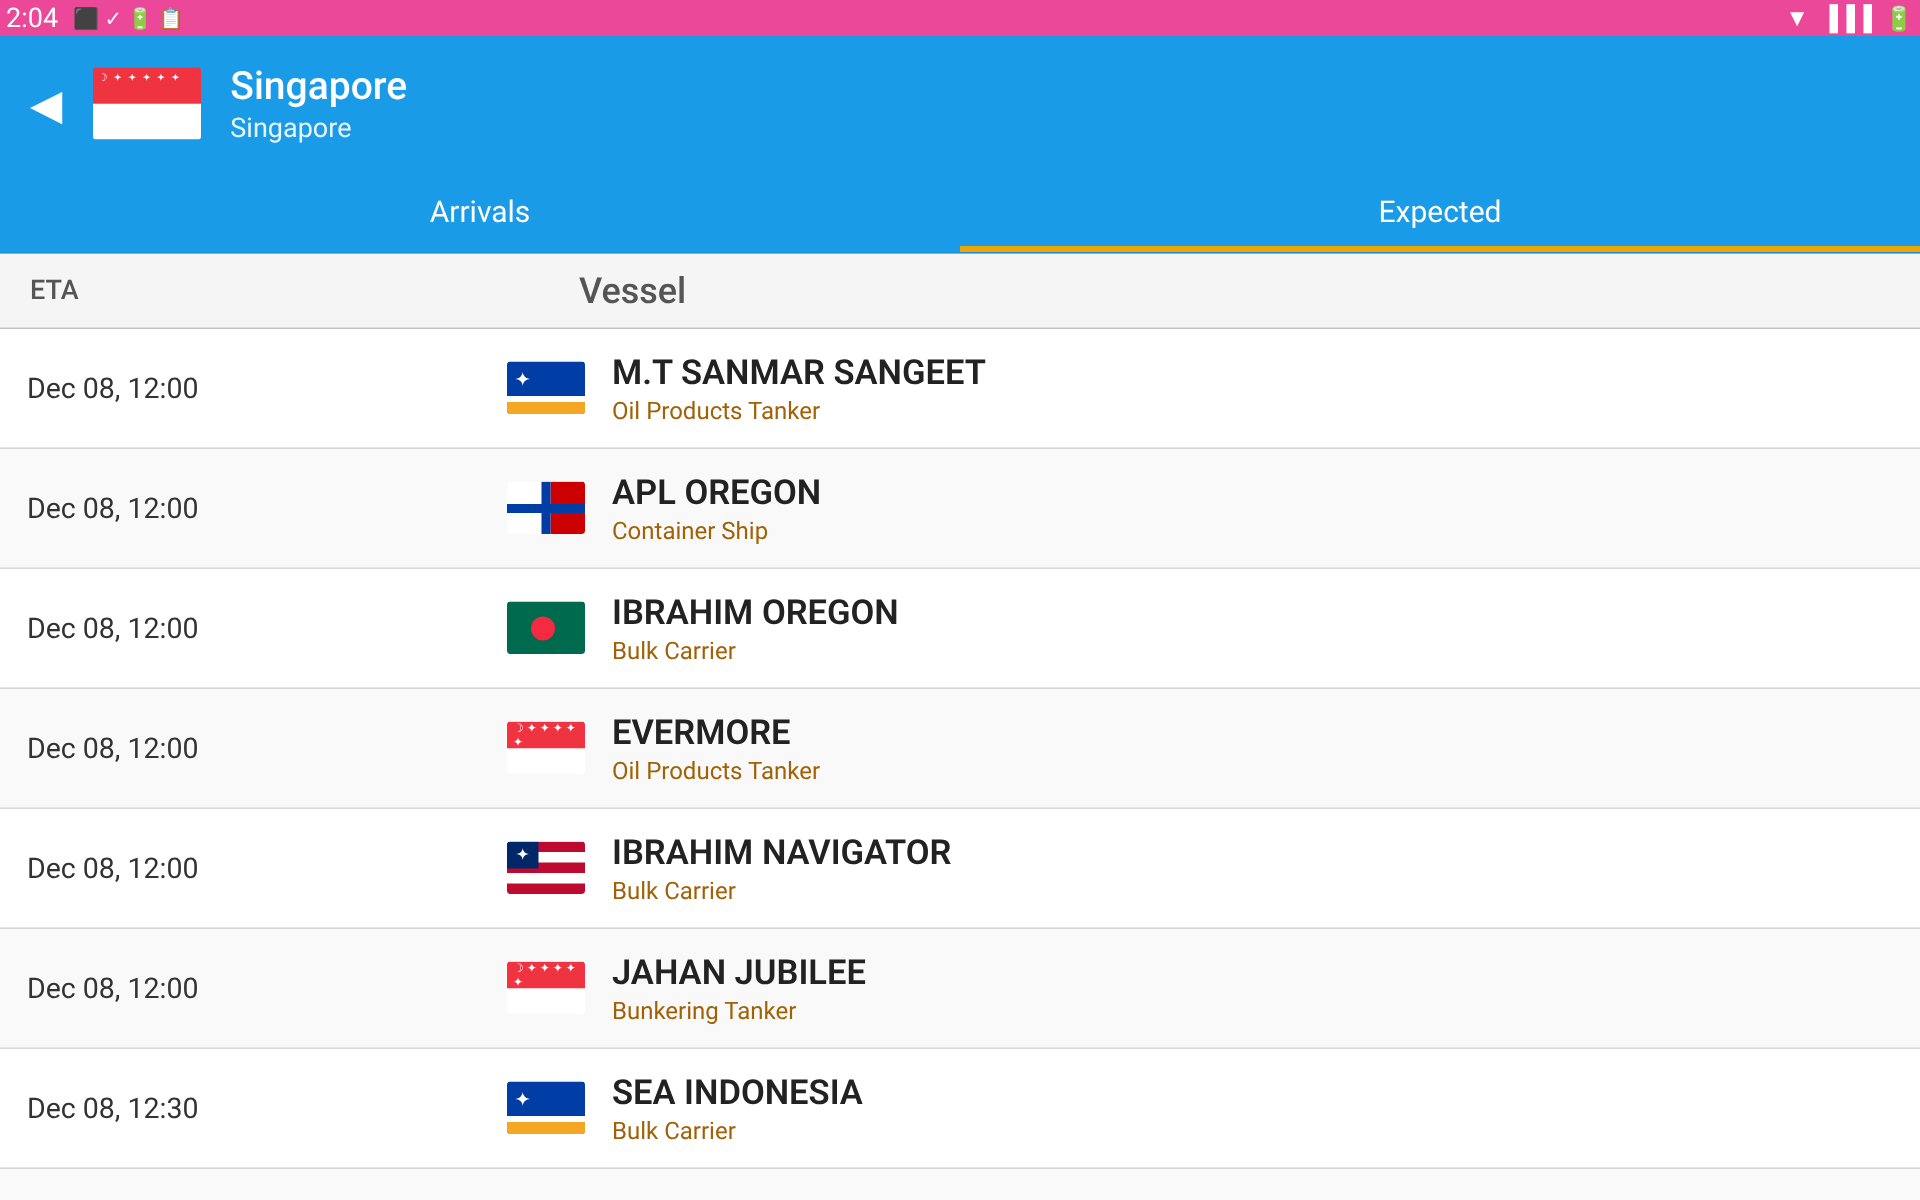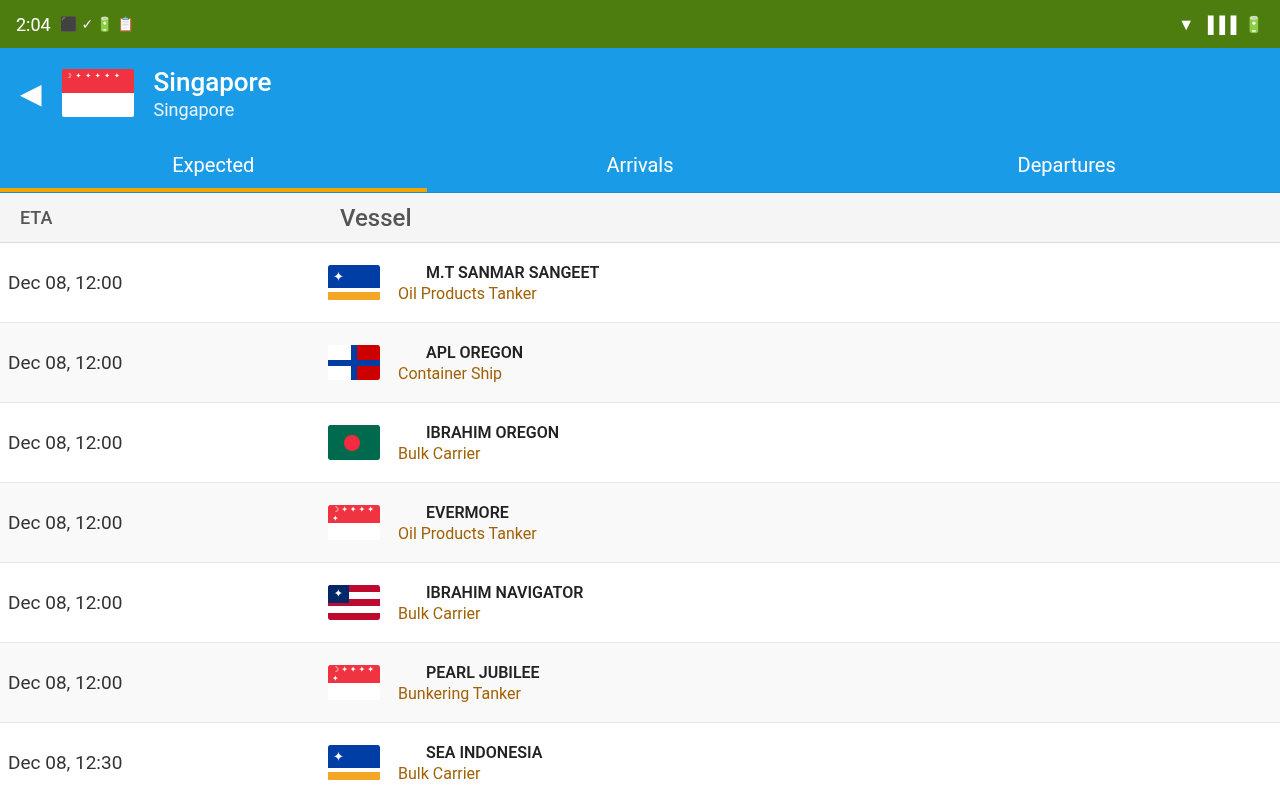--- a/index.html
+++ b/index.html
@@ -1,25 +1,25 @@
 <!DOCTYPE html>
 <html><head>
   <meta charset="utf-8">
   <style>
     * { margin: 0; padding: 0; box-sizing: border-box; }
     body { width: 1280px; height: 800px; font-family: 'Roboto', Arial, sans-serif; background: #000; overflow: hidden; }
 
     
     .status-bar {
-      background: #4d7c0f;
-      height: 48px;
+      background: #ec4899;
+      height: 24px;
       display: flex;
       align-items: center;
       justify-content: space-between;
-      padding: 0 16px;
+      padding: 0 4px;
       color: #fff;
       font-size: 18px;
     }
     .status-left { display: flex; align-items: center; gap: 10px; }
     .status-right { display: flex; align-items: center; gap: 8px; }
 
     
     .header {
       background: #1a9be8;
       height: 90px;
@@ -83,40 +83,41 @@
     }
 
     
     .table-header {
       background: #f5f5f5;
       display: flex;
       align-items: center;
       height: 50px;
       border-bottom: 1px solid #ddd;
       padding: 0 20px;
+      gap: 46px;
     }
     .col-eta { width: 320px; font-size: 18px; color: #555; font-weight: 500; }
     .col-vessel { flex: 1; font-size: 24px; color: #555; font-weight: 500; }
 
     
     .vessel-list { overflow: hidden; }
     .vessel-row {
       display: flex;
       align-items: center;
       height: 80px;
-      padding: 0 8px;
+      padding: 0 18px;
       border-bottom: 1px solid #e8e8e8;
       cursor: pointer;
     }
     .vessel-row:nth-child(even) { background: #f9f9f9; }
     .vessel-row:nth-child(odd) { background: #fff; }
     .eta-cell { width: 320px; font-size: 19px; color: #333; }
     .vessel-cell { flex: 1; display: flex; align-items: center; gap: 18px; }
     .vessel-info { display: flex; flex-direction: column; }
-    .vessel-name { font-size: 16px; font-weight: 600; color: #222; margin-left: 28px; }
+    .vessel-name { font-size: 23px; font-weight: 600; color: #222; }
     .vessel-type { font-size: 16px; color: #a16207; margin-top: 2px; }
 
     
     .flag-wrap { width: 52px; height: 35px; flex-shrink: 0; border-radius: 2px; overflow: hidden; position: relative; }
   </style>
 </head>
 <body>
 
 <div class="status-bar">
   <div class="status-left">
@@ -136,28 +137,25 @@
     <div class="flag-sg-top"></div>
     <div class="flag-sg-bottom"></div>
   </div>
   <div class="header-text">
     <div class="header-title">Singapore</div>
     <div class="header-sub">Singapore</div>
   </div>
 </div>
 
 <div class="tabs">
+  <div class="tab">
+    <span>Arrivals</span>
+  </div>
   <div class="tab active">
     <span>Expected</span>
-  </div>
-  <div class="tab">
-    <span>Arrivals</span>
-  </div>
-  <div class="tab">
-    <span>Departures</span>
   </div>
 </div>
 
 <div class="table-header">
   <div class="col-eta">ETA</div>
   <div class="col-vessel">Vessel</div>
 </div>
 
 <div class="vessel-list" id="vessel-list">
 <div class="vessel-row">
@@ -252,21 +250,21 @@
       <div class="vessel-cell">
         <div class="flag-wrap">
           <div style="width:52px;height:35px;display:flex;flex-direction:column;border-radius:2px;overflow:hidden;">
         <div style="background:#EF3340;flex:1;display:flex;align-items:center;padding-left:4px;">
           <span style="color:#fff;font-size:8px;">☽ ✦ ✦ ✦ ✦ ✦</span>
         </div>
         <div style="background:#fff;flex:1;"></div>
       </div>
         </div>
         <div class="vessel-info">
-          <span class="vessel-name">PEARL JUBILEE</span>
+          <span class="vessel-name">JAHAN JUBILEE</span>
           <span class="vessel-type">Bunkering Tanker</span>
         </div>
       </div>
     </div>
     <div class="vessel-row">
       <div class="eta-cell">Dec 08, 12:30</div>
       <div class="vessel-cell">
         <div class="flag-wrap">
           <div style="width:52px;height:35px;background:#003DA5;position:relative;border-radius:2px;overflow:hidden;">
         <div style="position:absolute;bottom:0;left:0;right:0;height:8px;background:#f5a623;"></div>

